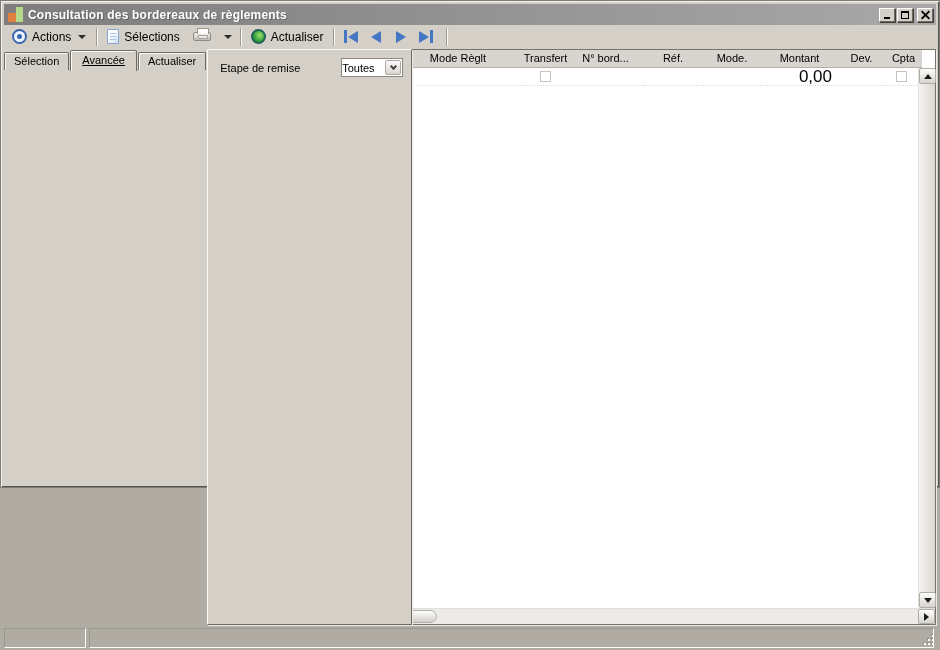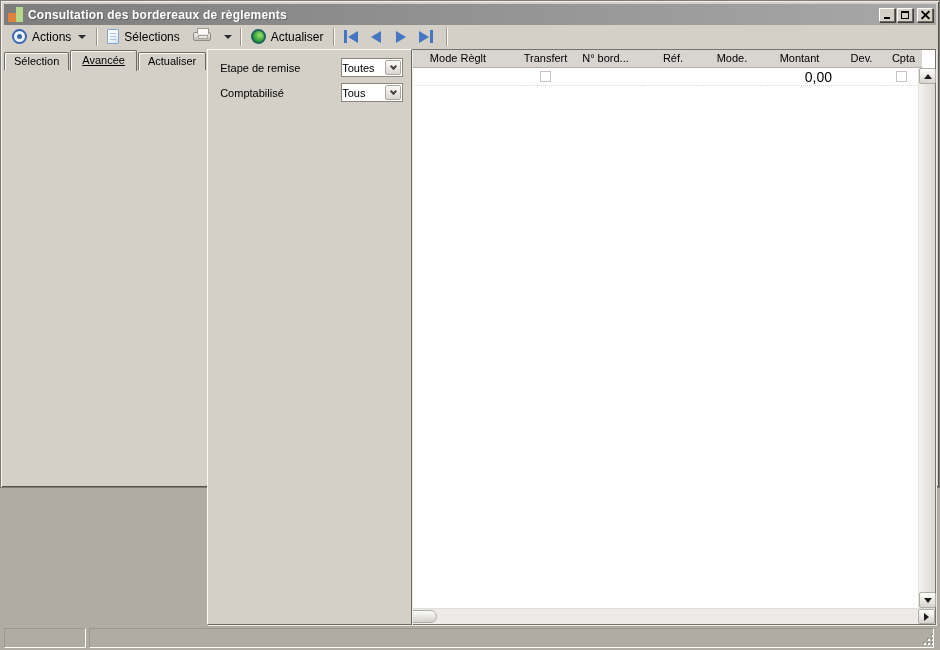--- a/index.html
+++ b/index.html
@@ -85,21 +85,21 @@
 
   
   .grid { flex:1; position:relative; background:#fff; border:1px solid #76736c; box-shadow:1px 1px 0 #eceae6; }
   .gutter { position:absolute; left:0; top:0; bottom:16px; width:19px; background:#d4d0c8; border-right:1px solid #55524b; }
   .gutter-caret { position:absolute; top:6px; left:4px; width:0; height:0;
                   border-left:4px solid transparent; border-right:4px solid transparent; border-top:5px solid #000; }
   .ghead { position:absolute; left:19px; right:13px; top:0; height:18px; background:#d8d5d0;
            border-bottom:1px solid #b3b0aa; display:flex; }
   .ghead .hcell { text-align:center; font-size:11px; line-height:17px; white-space:nowrap; overflow:hidden; }
   .grow { position:absolute; left:19px; top:18px; right:17px; height:18px; display:flex; background:#fff; }
-  .grow .cell { border-bottom:1px dotted #dedcd7; display:flex; align-items:center; justify-content:center; font-size:14px; }
+  .grow .cell { border-bottom:1px dotted #dedcd7; display:flex; align-items:center; justify-content:center; font-size:17px; }
   .cell.num { justify-content:flex-end; padding-right:6px; }
   .col-0{width:88px;flex:0 0 88px} .col-1{width:130px;flex:0 0 130px} .col-2{width:45px;flex:0 0 45px}
   .col-3{width:75px;flex:0 0 75px} .col-4{width:60px;flex:0 0 60px} .col-5{width:58px;flex:0 0 58px}
   .col-6{width:77px;flex:0 0 77px} .col-7{width:47px;flex:0 0 47px} .col-8{flex:1}
   .cbx { width:11px; height:11px; border:1px solid #c6c4bf; background:#fff; }
 
   
   .vscroll { position:absolute; right:0; top:18px; bottom:16px; width:17px;
              background:linear-gradient(to right,#f4f3f0,#dad8d2); border-left:1px solid #e4e2dd; }
   .sbtn { position:absolute; left:0; width:17px; height:16px;
@@ -213,29 +213,20 @@
       <div class="tabpage">
         <div class="field-row">
           <span class="field-label">Etape de remise</span>
           <span class="combo">
             <span class="combo-val">Toutes</span>
             <span class="combo-btn">
                 <span class="chev"></span>
               </span>
           </span>
         </div>
-        <div class="field-row">
-          <span class="field-label">Comptabilisé</span>
-          <span class="combo">
-            <span class="combo-val">Tous</span>
-            <span class="combo-btn">
-                <span class="chev"></span>
-              </span>
-          </span>
-        </div>
       </div>
     </div>
 
     <div class="splitter">
       <div class="split-handle">
         <span class="split-arrow"></span>
         <span class="split-groove"></span>
         <span class="split-arrow"></span>
       </div>
     </div>

